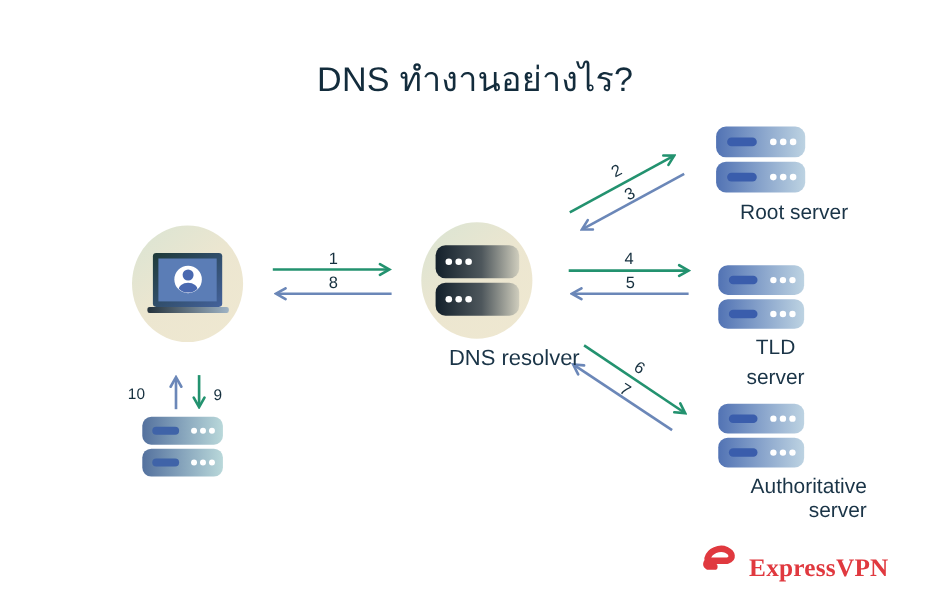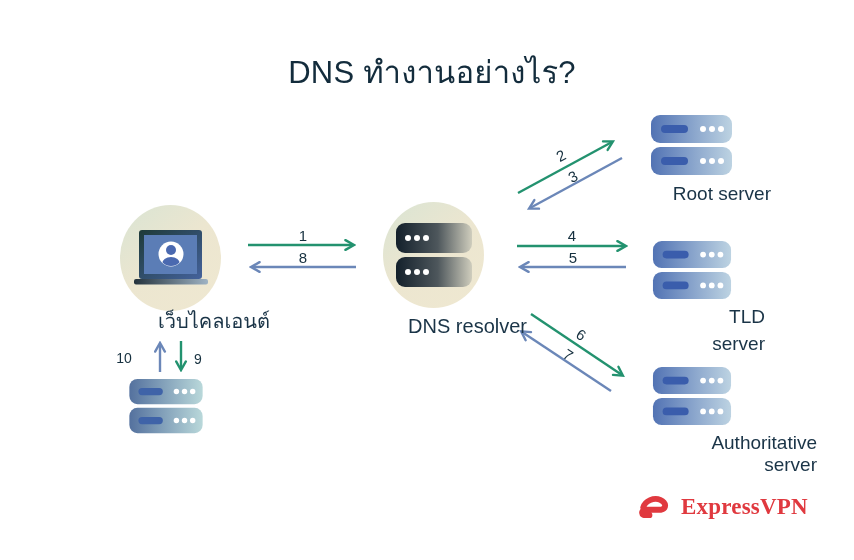--- a/index.html
+++ b/index.html
@@ -25,25 +25,25 @@
     display:flex;align-items:center;justify-content:center;
   }
   .circle.client{left:120px;top:205px;}
   .circle.resolver{left:383px;top:202px;}
   .node-label{
     position:absolute;text-align:right;font-size:20px;color:#1a3447;line-height:25px;
   }
   .label-client{left:70px;top:309px;width:200px;}
   .label-resolver{left:347px;top:314px;width:180px;}
   .label-root{left:611px;top:181px;width:160px;font-size:19px;}
-  .label-tld{left:645px;top:303px;width:120px;text-align:right;font-size:19px;line-height:27px;}
-  .label-auth{left:637px;top:432px;width:180px;font-size:19px;line-height:22px;}
+  .label-tld{left:645px;top:303px;width:120px;text-align:center;font-size:19px;line-height:27px;}
+  .label-auth{left:608px;top:432px;width:180px;font-size:19px;line-height:22px;}
   .label-webserver{left:77px;top:440px;width:180px;line-height:25px;}
   .icon-abs{position:absolute;}
-  .brand{position:absolute;left:636px;top:494px;display:flex;align-items:flex-start;}
+  .brand{position:absolute;left:636px;top:494px;display:flex;align-items:flex-end;}
   .brand-text{
     font-family:"Liberation Serif","DejaVu Serif",serif;font-weight:bold;
     font-size:23px;color:#e0393f;margin-left:9px;letter-spacing:.2px;
   }
 </style>
 </head>
 <body>
 
 <div class="canvas">
 
@@ -101,21 +101,20 @@
       <rect x="7" y="1" width="63" height="49" rx="3" fill="url(#lapFrame)"></rect>
       <rect x="12" y="6" width="53" height="39" fill="#5b7db6"></rect>
       <circle cx="39" cy="25" r="12.5" fill="#ffffff"></circle>
       <g clip-path="url(#lapAva)" fill="#4a69b0">
         <circle cx="39" cy="21" r="5"></circle>
         <ellipse cx="39" cy="35" rx="9" ry="7"></ellipse>
       </g>
       <rect x="2" y="50" width="74" height="5.5" rx="2" fill="url(#lapBase)"></rect>
     </svg>
   </div>
-  <div class="node-label label-client">เว็บไคลเอนต์</div>
 
   <div class="circle resolver">
     <svg width="78" height="66" viewBox="0 0 78 66">
       <defs>
         <linearGradient id="srvDark" x1="0" y1="0" x2="1" y2="0">
           <stop offset="0" stop-color="#13202b"></stop>
             <stop offset="0.55" stop-color="#4e575c"></stop>
             <stop offset="1" stop-color="#cfcdbd"></stop>
         </linearGradient>
       </defs>

